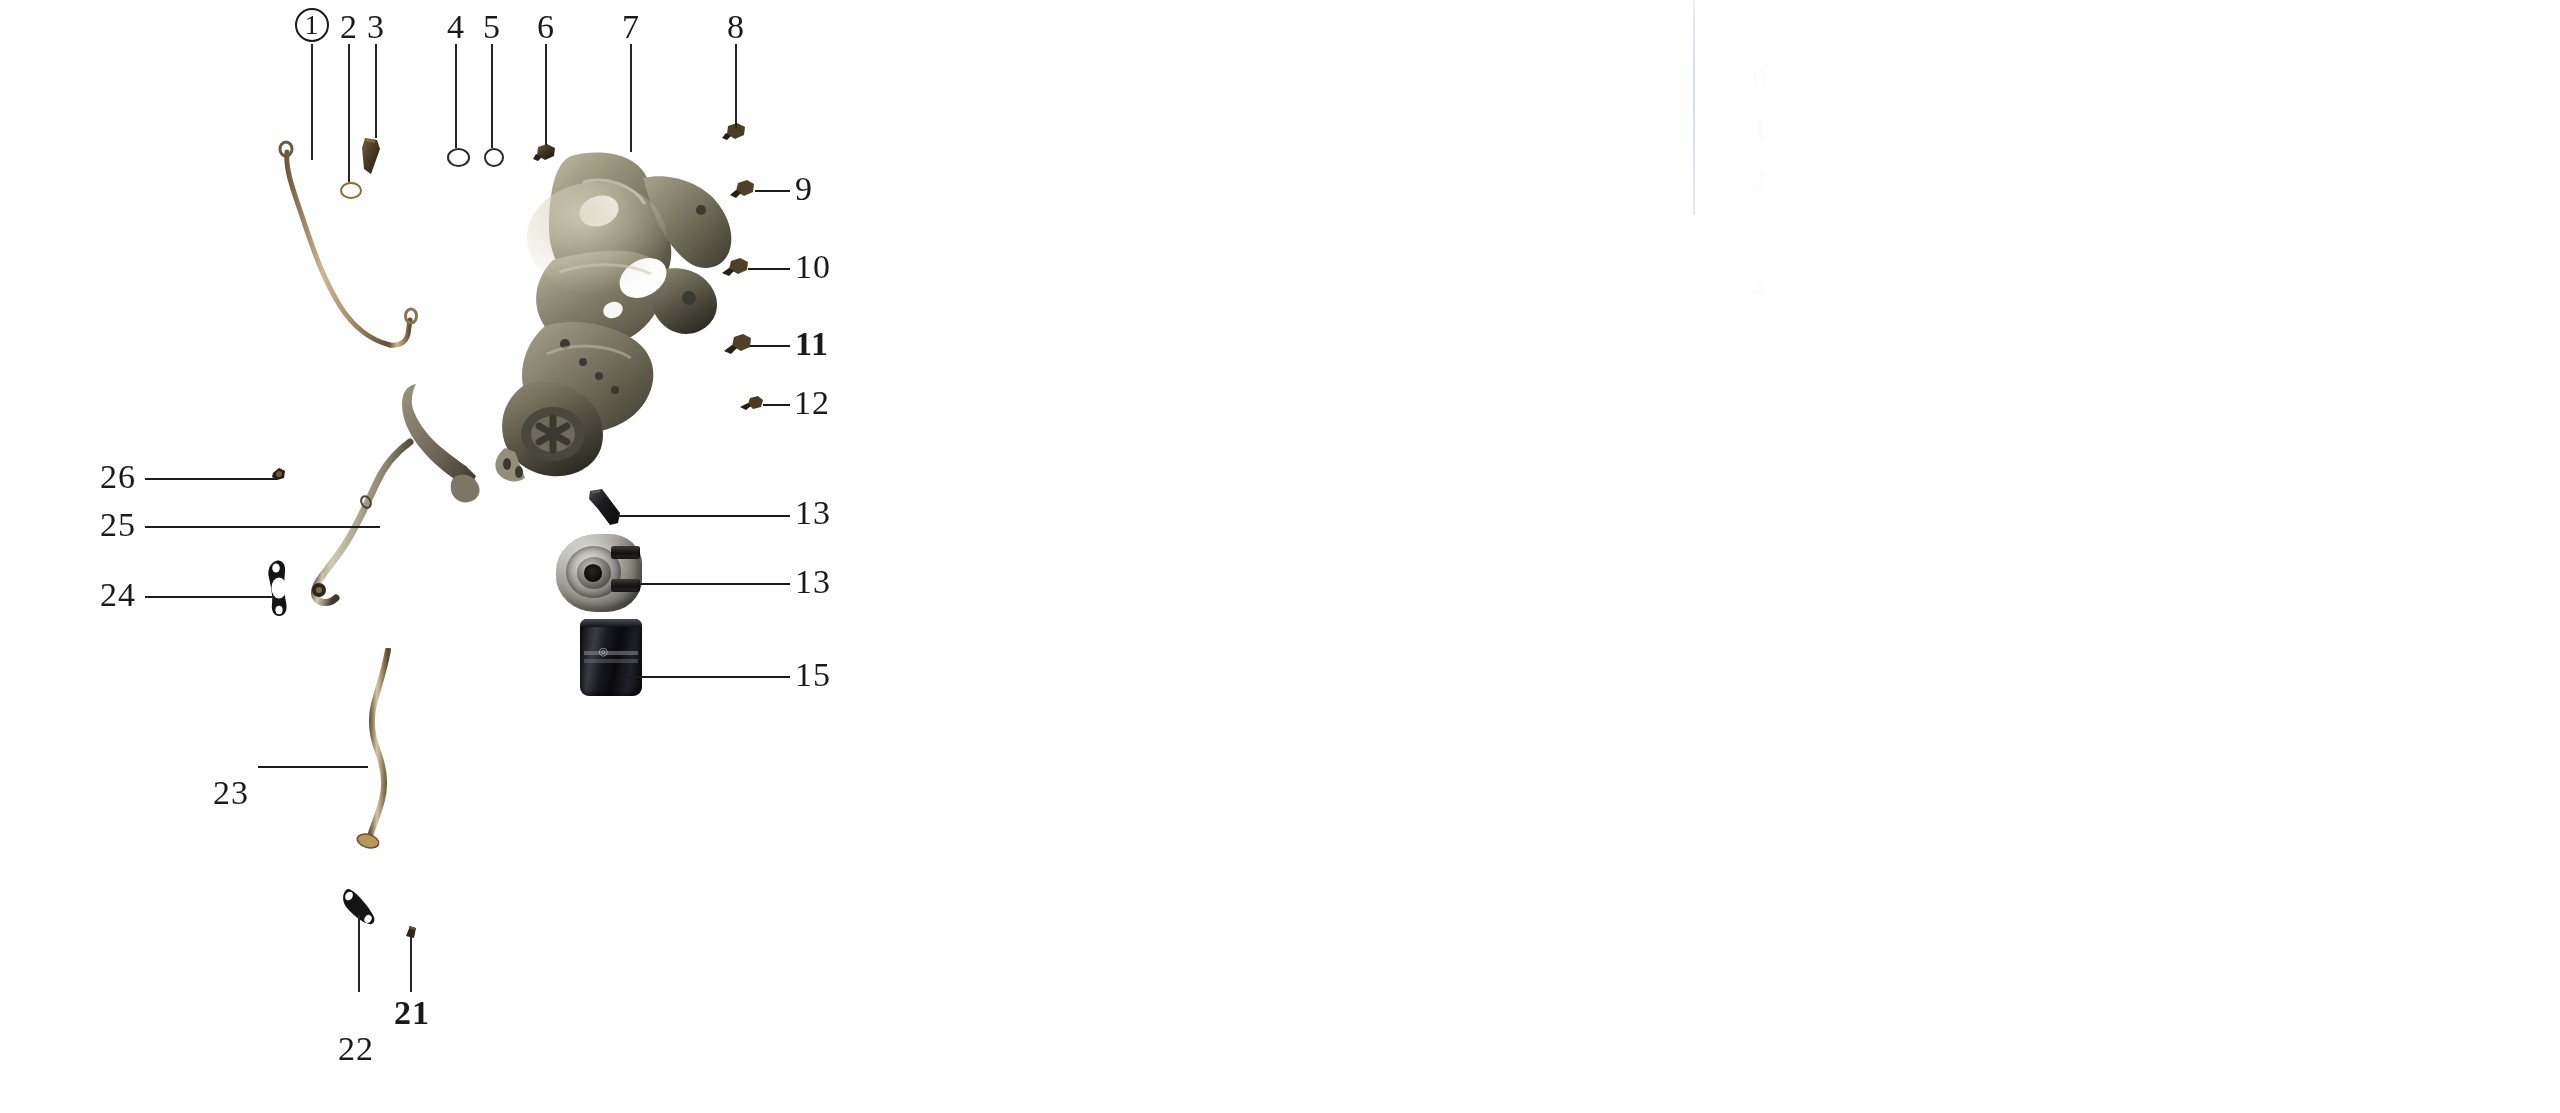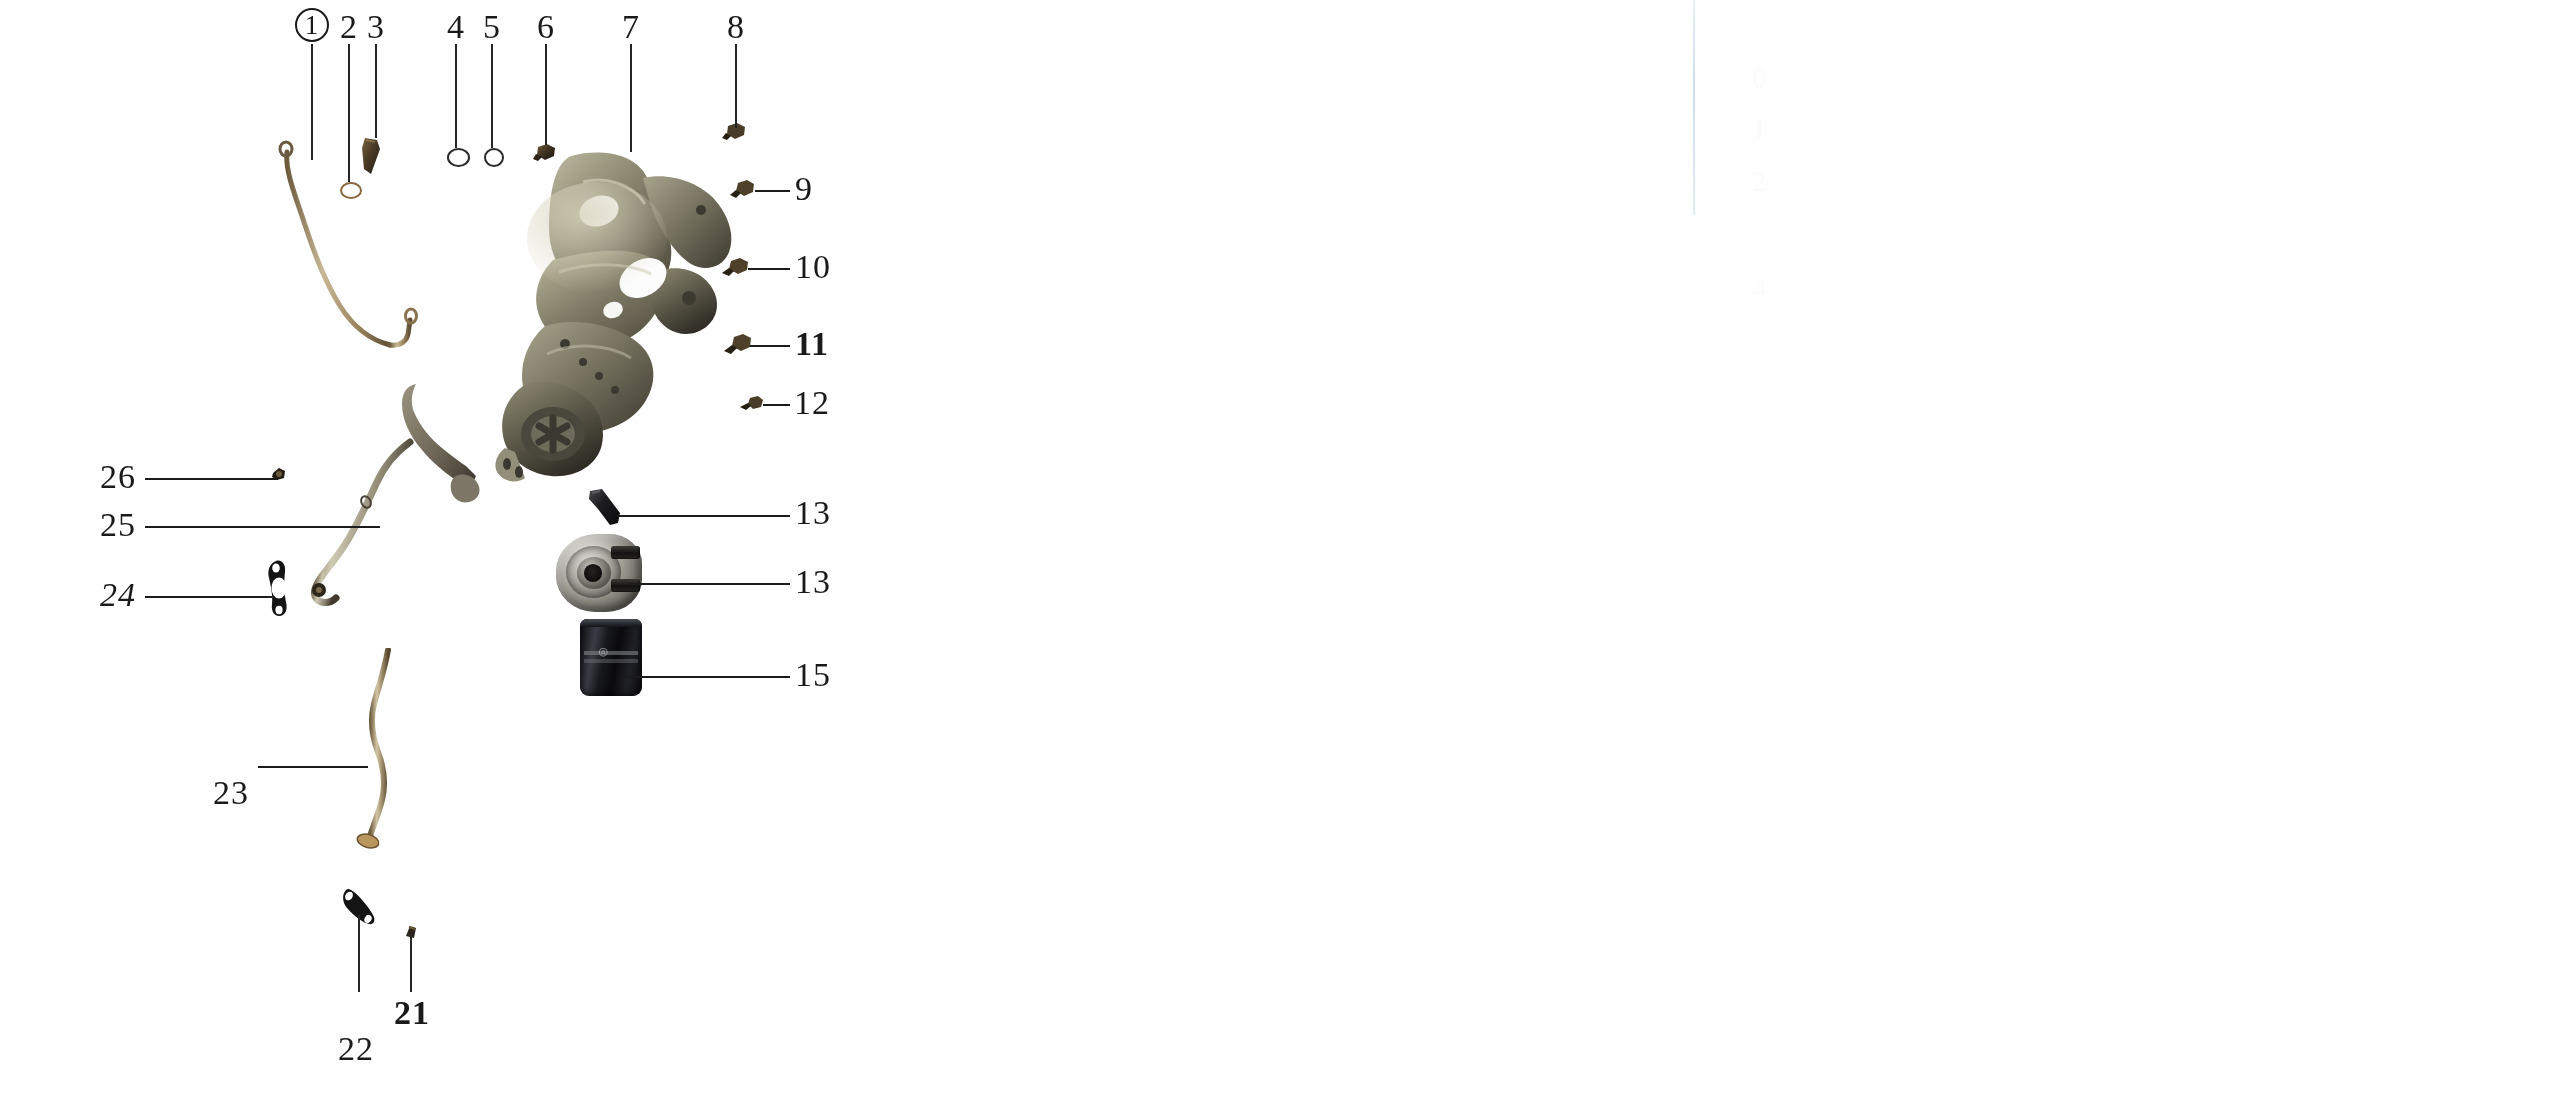--- a/index.html
+++ b/index.html
@@ -445,19 +445,19 @@
   <div class="callout" style="left:795px;top:172px;">9</div>
   <div class="callout" style="left:795px;top:250px;">10</div>
   <div class="callout" style="left:795px;top:327px;font-weight:bold;">11</div>
   <div class="callout" style="left:794px;top:386px;">12</div>
   <div class="callout" style="left:795px;top:496px;">13</div>
   <div class="callout" style="left:795px;top:565px;">13</div>
   <div class="callout" style="left:795px;top:658px;">15</div>
 
   <div class="callout" style="left:100px;top:460px;">26</div>
   <div class="callout" style="left:100px;top:508px;">25</div>
-  <div class="callout" style="left:100px;top:578px;font-style:italic;">24</div>
+  <div class="callout" style="left:100px;top:578px;">24</div>
   <div class="callout" style="left:213px;top:776px;">23</div>
 
   <div class="callout" style="left:338px;top:996px;margin-top:36px;">22</div>
   <div class="callout" style="left:394px;top:996px;font-weight:bold;">21</div>
 
 </div>
 
 </body></html>

